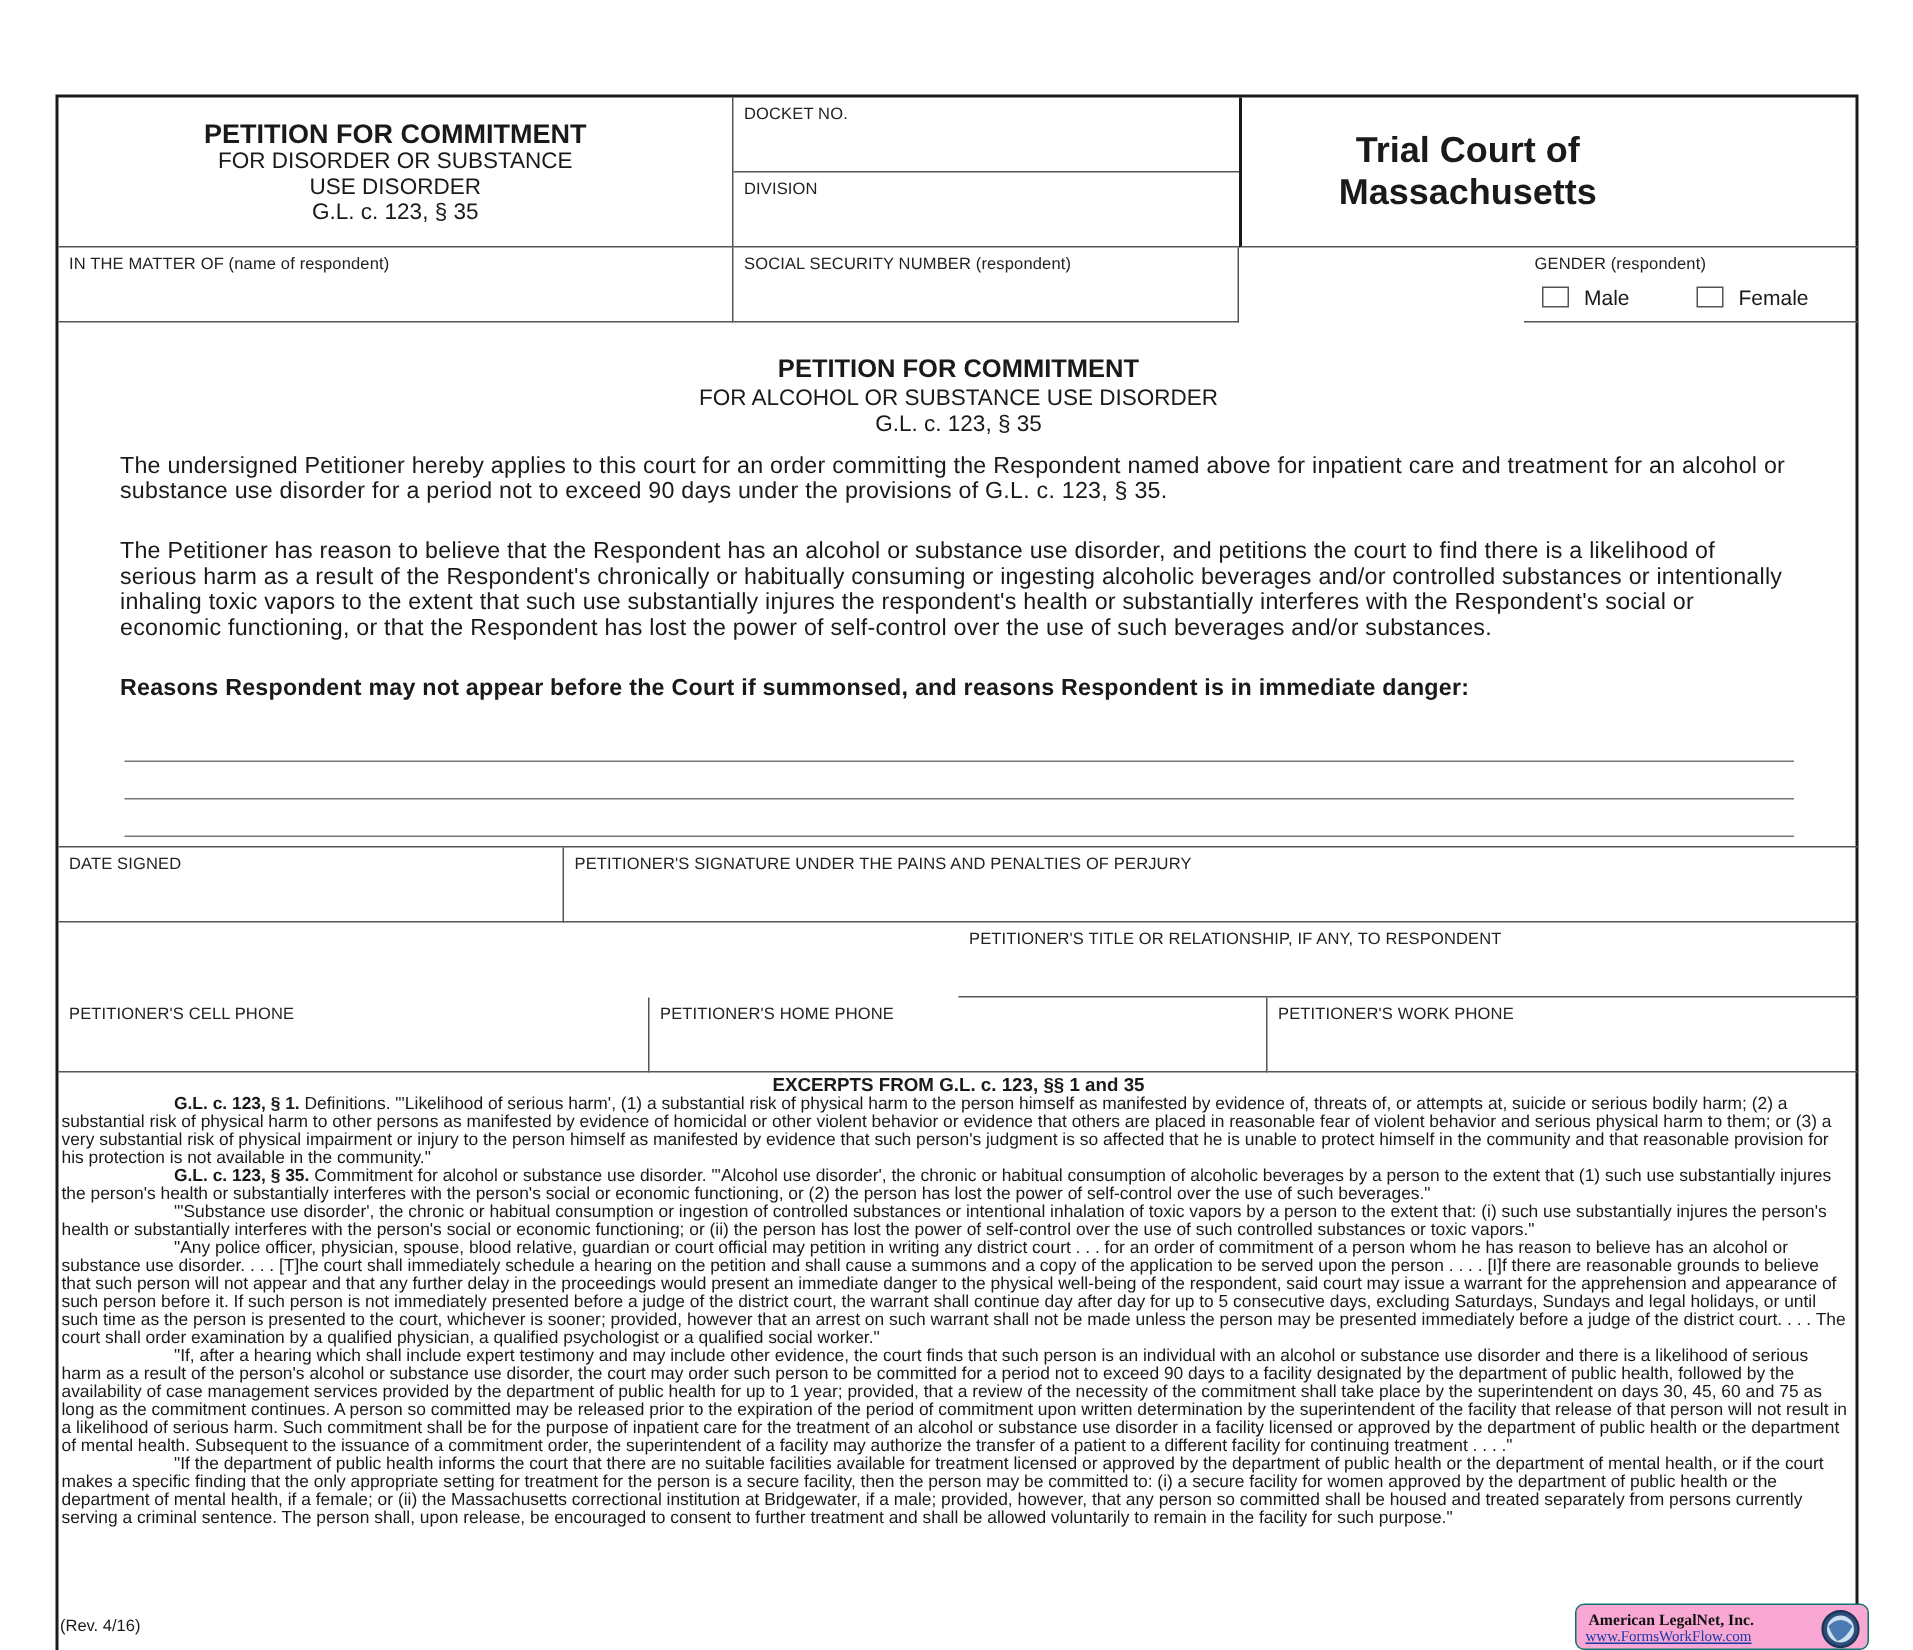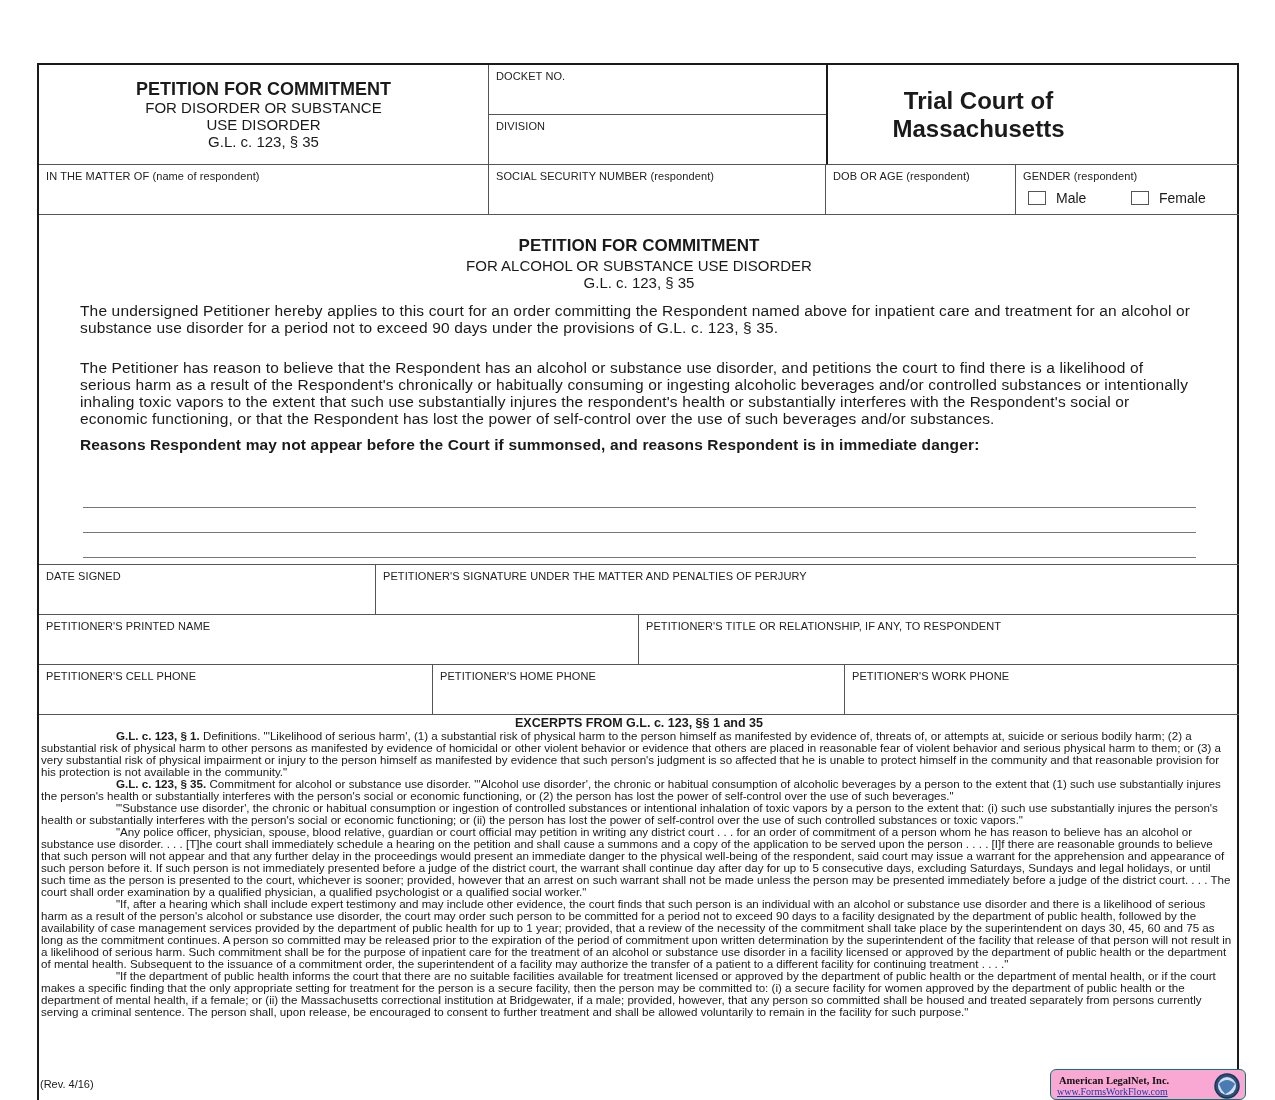--- a/index.html
+++ b/index.html
@@ -26,21 +26,21 @@
   .chk .box { width: 18px; height: 14px; border: 1px solid #555; margin-right: 10px; display: inline-block; }
 
   
   .body { position: absolute; left: 0; top: 150px; width: 1200px; height: 350px; border-bottom: 1px solid #555; }
   .body .h1 { position: absolute; left: 0; width: 1200px; top: 22px; text-align: center; font-weight: bold; font-size: 17px; line-height: 18px; }
   .body .h2 { position: absolute; left: 0; width: 1200px; top: 42px; text-align: center; font-size: 15px; line-height: 17px; }
   .body .h3 { position: absolute; left: 0; width: 1200px; top: 59px; text-align: center; font-size: 15px; line-height: 17px; }
   .para { position: absolute; left: 41px; width: 1115px; font-size: 15.5px; line-height: 17px; letter-spacing: 0.15px; }
   .p1 { top: 87px; }
   .p2 { top: 144px; }
-  .p3 { top: 221px; font-weight: bold; }
+  .p3 { top: 235px; font-weight: bold; }
   .line { position: absolute; left: 44px; width: 1113px; border-top: 1px solid #777; }
 
   .sig-row { position: absolute; left: 0; height: 50px; border-bottom: 1px solid #555; }
 
   .excerpts { position: absolute; left: 0; top: 650px; width: 1200px; height: 400px; overflow: hidden; }
   .exc-title { text-align: center; font-weight: bold; font-size: 12.5px; line-height: 13px; margin-top: 2px; }
   .exc p { font-size: 11.6px; line-height: 12px; padding: 0 4px 0 2px; text-align: left; }
   .exc p .ind { display: inline-block; width: 75px; }
   .exc b { font-weight: bold; }
 
@@ -71,23 +71,20 @@
     <div>Trial Court of</div>
     <div>Massachusetts</div>
   </div>
 
   <div class="row2 matter">
     <span class="lbl">IN THE MATTER OF (name of respondent)</span>
   </div>
   <div class="row2 ssn">
     <span class="lbl">SOCIAL SECURITY NUMBER (respondent)</span>
   </div>
-  <div class="row2 dob">
-    <span class="lbl">DOB OR AGE (respondent)</span>
-  </div>
   <div class="row2 gender">
     <span class="lbl">GENDER (respondent)</span>
     <label class="chk" style="left:12px;">
       <span class="box"></span>
       <span>Male</span>
     </label>
     <label class="chk" style="left:115px;">
       <span class="box"></span>
       <span>Female</span>
     </label>
@@ -102,26 +99,23 @@
     <div class="para p3">Reasons Respondent may not appear before the Court if summonsed, and reasons Respondent is in immediate danger:</div>
     <div class="line" style="top:292px;"></div>
     <div class="line" style="top:317px;"></div>
     <div class="line" style="top:342px;"></div>
   </div>
 
   <div class="sig-row" style="top:500px; left:0; width:337px; border-right:1px solid #555;">
     <span class="lbl">DATE SIGNED</span>
   </div>
   <div class="sig-row" style="top:500px; left:337px; width:863px;">
-    <span class="lbl">PETITIONER'S SIGNATURE UNDER THE MATTER AND PENALTIES OF PERJURY</span>
+    <span class="lbl">PETITIONER'S SIGNATURE UNDER THE PAINS AND PENALTIES OF PERJURY</span>
   </div>
 
-  <div class="sig-row" style="top:550px; left:0; width:600px; border-right:1px solid #555;">
-    <span class="lbl">PETITIONER'S PRINTED NAME</span>
-  </div>
   <div class="sig-row" style="top:550px; left:600px; width:600px;">
     <span class="lbl">PETITIONER'S TITLE OR RELATIONSHIP, IF ANY, TO RESPONDENT</span>
   </div>
 
   <div class="sig-row" style="top:600px; left:394px; width:412px; border-right:1px solid #555;">
     <span class="lbl">PETITIONER'S HOME PHONE</span>
   </div>
   <div class="sig-row" style="top:600px; left:0; width:394px; border-right:1px solid #555;">
     <span class="lbl">PETITIONER'S CELL PHONE</span>
   </div>

